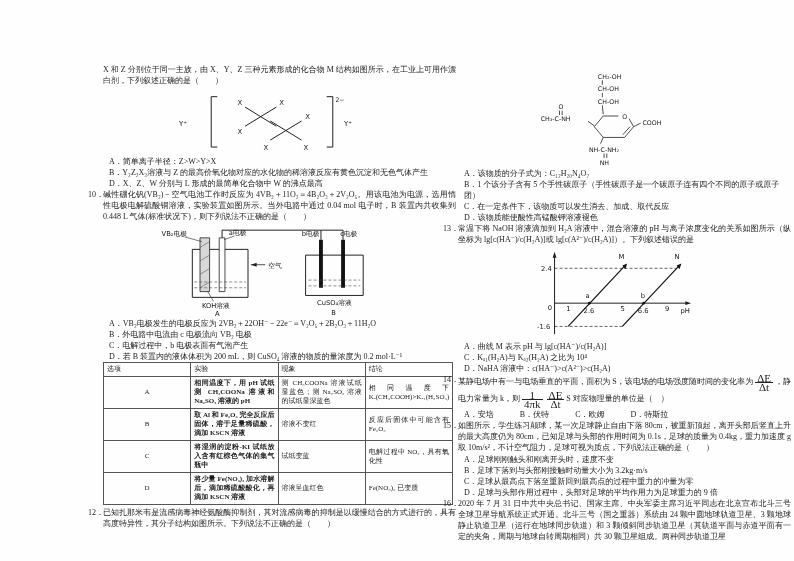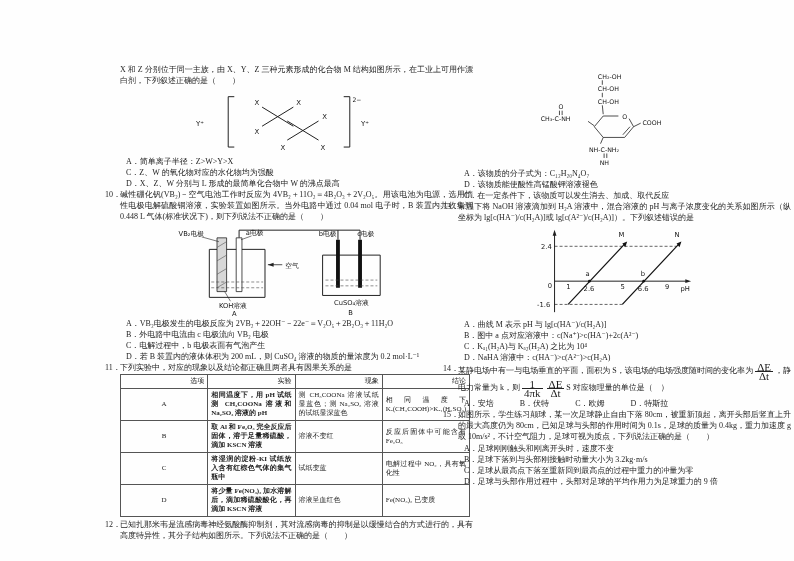--- a/index.html
+++ b/index.html
@@ -1,32 +1,32 @@
 <!DOCTYPE html>
 <html><head>
 <meta charset="utf-8">
 <style>
   html,body{margin:0;padding:0;background:#ffffff;}
   .page{position:relative;width:794px;height:561px;background:#fefefe;overflow:hidden;
         font-family:"Liberation Serif","DejaVu Serif",serif;color:#1d1d1d;}
   .col{position:absolute;font-size:8px;line-height:11px;text-align:justify;}
-  .col-left{left:88px;top:64px;width:368px;margin-left:17px;}
+  .col-left{left:88px;top:64px;width:368px;}
   .col-right{left:443px;top:64px;width:348px;}
   .q{position:relative;padding-left:15px;margin:0 0 1px 0;}
   .qnum{position:absolute;left:0;top:0;}
   .opt{padding-left:21px;text-align:left;}
   .figwrap{text-align:center;margin:2px 0 2px 0;}
   svg{vertical-align:top;}
   svg text{font-family:"DejaVu Sans","Liberation Sans",sans-serif;font-size:7px;fill:#161616;}
   svg .lbl8{font-size:8px;}
   svg line,svg path,svg polyline,svg rect,svg circle,svg polygon{vector-effect:non-scaling-stroke;}
   table.exp{border-collapse:collapse;margin-left:15px;width:350px;font-size:7px;line-height:9px;
             table-layout:fixed;}
   table.exp th,table.exp td{border:0.8px solid #555;padding:2px 3px;vertical-align:middle;}
-  table.exp th{font-weight:normal;text-align:right;}
+  table.exp th{font-weight:normal;text-align:left;}
   td.copt{text-align:center;width:22px;}
   td.cexp{width:138px;font-weight:bold;}
   td.cphen{width:80px;}
   td.cconcl{width:100px;}
   .frac{display:inline-block;vertical-align:middle;text-align:center;font-size:11px;line-height:8px;margin:0 2px;}
   .frac .num{display:block;border-bottom:0.8px solid #222;padding:0 2px;}
   .frac .den{display:block;padding:0 2px;}
   .optrow span{margin-right:26px;}
 </style>
 </head>
@@ -53,21 +53,21 @@
           <line x1="149" y1="38" x2="113" y2="60" stroke="#222" stroke-width="1"></line>
           <text x="78" y="19" text-anchor="middle" class="lbl8">X</text>
           <text x="126" y="19" text-anchor="middle" class="lbl8">X</text>
           <text x="78" y="53" text-anchor="middle" class="lbl8">X</text>
           <text x="156" y="36" text-anchor="middle" class="lbl8">X</text>
           <text x="108" y="71" text-anchor="middle" class="lbl8">X</text>
           <text x="154" y="71" text-anchor="middle" class="lbl8">X</text>
         </svg>
       </div>
       <div class="opt">A．简单离子半径：Z&gt;W&gt;Y&gt;X</div>
-      <div class="opt">C．Z、W 的氧化物对应的水化物均为强酸</div>
+      <div class="opt">B．Y₂Z₂X₃溶液与 Z 的最高价氧化物对应的水化物的稀溶液反应有黄色沉淀和无色气体产生</div>
       <div class="opt">D．X、Z、W 分别与 L 形成的最简单化合物中 W 的沸点最高</div>
     </section>
 
     <section>
       <div class="q">
         <span class="qnum">10．</span>
         <span>碱性硼化钒(VB₂)－空气电池工作时反应为 4VB₂＋11O₂＝4B₂O₃＋2V₂O₅。用该电池为电源，选用惰性电极电解硫酸铜溶液，实验装置如图所示。当外电路中通过 0.04 mol 电子时，B 装置内共收集到 0.448 L 气体(标准状况下)，则下列说法不正确的是（　　）</span>
       </div>
       <div class="figwrap">
         <svg width="240" height="92" viewBox="0 0 250 95">
@@ -103,24 +103,20 @@
           <text x="189" y="94" text-anchor="middle">B</text>
         </svg>
       </div>
       <div class="opt">A．VB₂电极发生的电极反应为 2VB₂＋22OH⁻－22e⁻＝V₂O₅＋2B₂O₃＋11H₂O</div>
       <div class="opt">B．外电路中电流由 c 电极流向 VB₂ 电极</div>
       <div class="opt">C．电解过程中，b 电极表面有气泡产生</div>
       <div class="opt">D．若 B 装置内的液体体积为 200 mL，则 CuSO₄ 溶液的物质的量浓度为 0.2 mol·L⁻¹</div>
     </section>
 
     <section>
-      <div class="q">
-        <span class="qnum">11．</span>
-        <span>下列实验中，对应的现象以及结论都正确且两者具有因果关系的是</span>
-      </div>
       <table class="exp">
         <tbody>
             <tr>
           <th>选项</th>
           <th>实验</th>
           <th>现象</th>
           <th>结论</th>
         </tr>
         <tr>
           <td class="copt">A</td>
@@ -184,22 +180,23 @@
         <line x1="138" y1="68" x2="146" y2="64" stroke="#222" stroke-width="0.8"></line>
         <text x="148" y="66">COOH</text>
         <line x1="104" y1="80" x2="101" y2="87" stroke="#222" stroke-width="0.8"></line>
         <text x="88" y="96">NH-C-NH₂</text>
         <line x1="105" y1="98" x2="105" y2="103" stroke="#222" stroke-width="0.8"></line>
         <line x1="108" y1="98" x2="108" y2="103" stroke="#222" stroke-width="0.8"></line>
         <text x="100" y="111">NH</text>
       </svg>
     </div>
     <div class="opt">A．该物质的分子式为：C₁₂H₂₀N₄O₇</div>
+    <div class="opt">B．1 个该分子含有 5 个手性碳原子（手性碳原子是一个碳原子连有四个不同的原子或原子团）</div>
+    <div class="opt">C．在一定条件下，该物质可以发生消去、加成、取代反应</div>
     <div class="opt">D．该物质能使酸性高锰酸钾溶液褪色</div>
-    <div class="opt">C．在一定条件下，该物质可以发生消去、加成、取代反应</div>
 
     <section>
       <div class="q">
         <span class="qnum">13．</span>
         <span>常温下将 NaOH 溶液滴加到 H₂A 溶液中，混合溶液的 pH 与离子浓度变化的关系如图所示（纵坐标为 lg[c(HA⁻)/c(H₂A)]或 lg[c(A²⁻)/c(H₂A)]）。下列叙述错误的是</span>
       </div>
       <div class="figwrap">
         <svg width="165" height="92" viewBox="0 0 170 95">
           <line x1="20" y1="90" x2="20" y2="8" stroke="#222" stroke-width="1"></line>
           <polygon points="20,5 18,11 22,11" fill="#222"></polygon>
@@ -222,21 +219,20 @@
           <text x="13" y="65">0</text>
           <text x="2" y="85">-1.6</text>
           <text x="32" y="66">1</text>
           <text x="50" y="68">2.6</text>
           <text x="88" y="66">5</text>
           <text x="106" y="68">6.6</text>
           <text x="134" y="66">9</text>
         </svg>
       </div>
       <div class="opt">A．曲线 M 表示 pH 与 lg[c(HA⁻)/c(H₂A)]</div>
-      <div class="opt">B．图中 a 点对应溶液中：c(Na⁺)&gt;c(HA⁻)+2c(A²⁻)</div>
       <div class="opt">C．Kₐ₁(H₂A)与 Kₐ₂(H₂A) 之比为 10⁴</div>
       <div class="opt">D．NaHA 溶液中：c(HA⁻)&gt;c(A²⁻)&gt;c(H₂A)</div>
     </section>
 
     <section>
       <div class="q">
         <span class="qnum">14．</span>
         <span>某静电场中有一与电场垂直的平面，面积为 S，该电场的电场强度随时间的变化率为</span><span class="frac"><span class="num">ΔE</span><span class="den">Δt</span></span><span>，静电力常量为 k，则</span><span class="frac"><span class="num">1</span><span class="den">4πk</span></span><span class="frac"><span class="num">ΔE</span><span class="den">Δt</span></span><span>S 对应物理量的单位是（　）</span>
       </div>
       <div class="opt optrow">
@@ -248,14 +244,20 @@
       <div class="q">
         <span class="qnum">15．</span>
         <span>如图所示，学生练习颠球，某一次足球静止自由下落 80cm，被重新顶起，离开头部后竖直上升的最大高度仍为 80cm，已知足球与头部的作用时间为 0.1s，足球的质量为 0.4kg，重力加速度 g 取 10m/s²，不计空气阻力，足球可视为质点，下列说法正确的是（　　）</span>
       </div>
       <div class="opt">A．足球刚刚触头和刚离开头时，速度不变</div>
       <div class="opt">B．足球下落到与头部刚接触时动量大小为 3.2kg·m/s</div>
       <div class="opt">C．足球从最高点下落至重新回到最高点的过程中重力的冲量为零</div>
       <div class="opt">D．足球与头部作用过程中，头部对足球的平均作用力为足球重力的 9 倍</div>
     </section>
 
+    <section>
+      <div class="q">
+        <span class="qnum">16．</span>
+        <span>2020 年 7 月 31 日中共中央总书记、国家主席、中央军委主席习近平同志在北京宣布北斗三号全球卫星导航系统正式开通。北斗三号（国之重器）系统由 24 颗中圆地球轨道卫星、3 颗地球静止轨道卫星（运行在地球同步轨道）和 3 颗倾斜同步轨道卫星（其轨道平面与赤道平面有一定的夹角，周期与地球自转周期相同）共 30 颗卫星组成。两种同步轨道卫星</span>
+      </div>
+    </section>
   </div>
 </div>
 
 </body></html>

